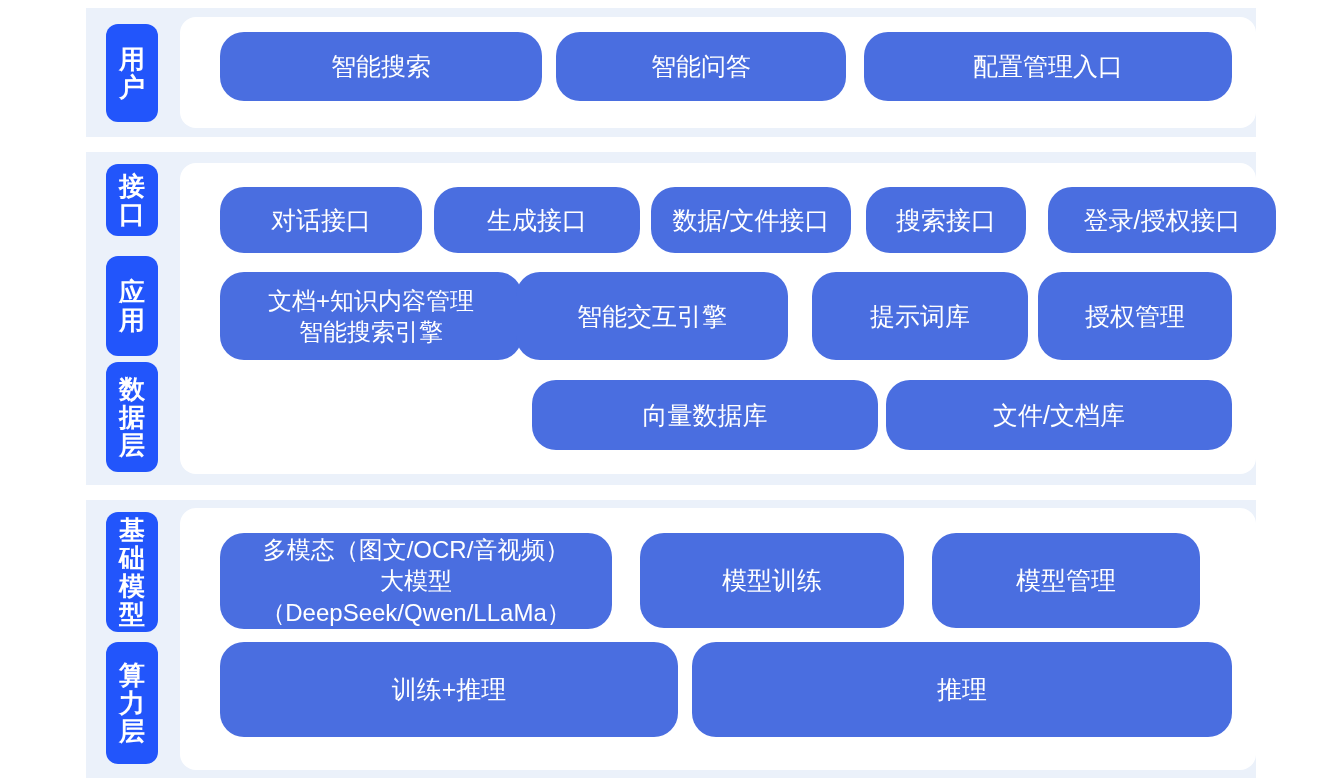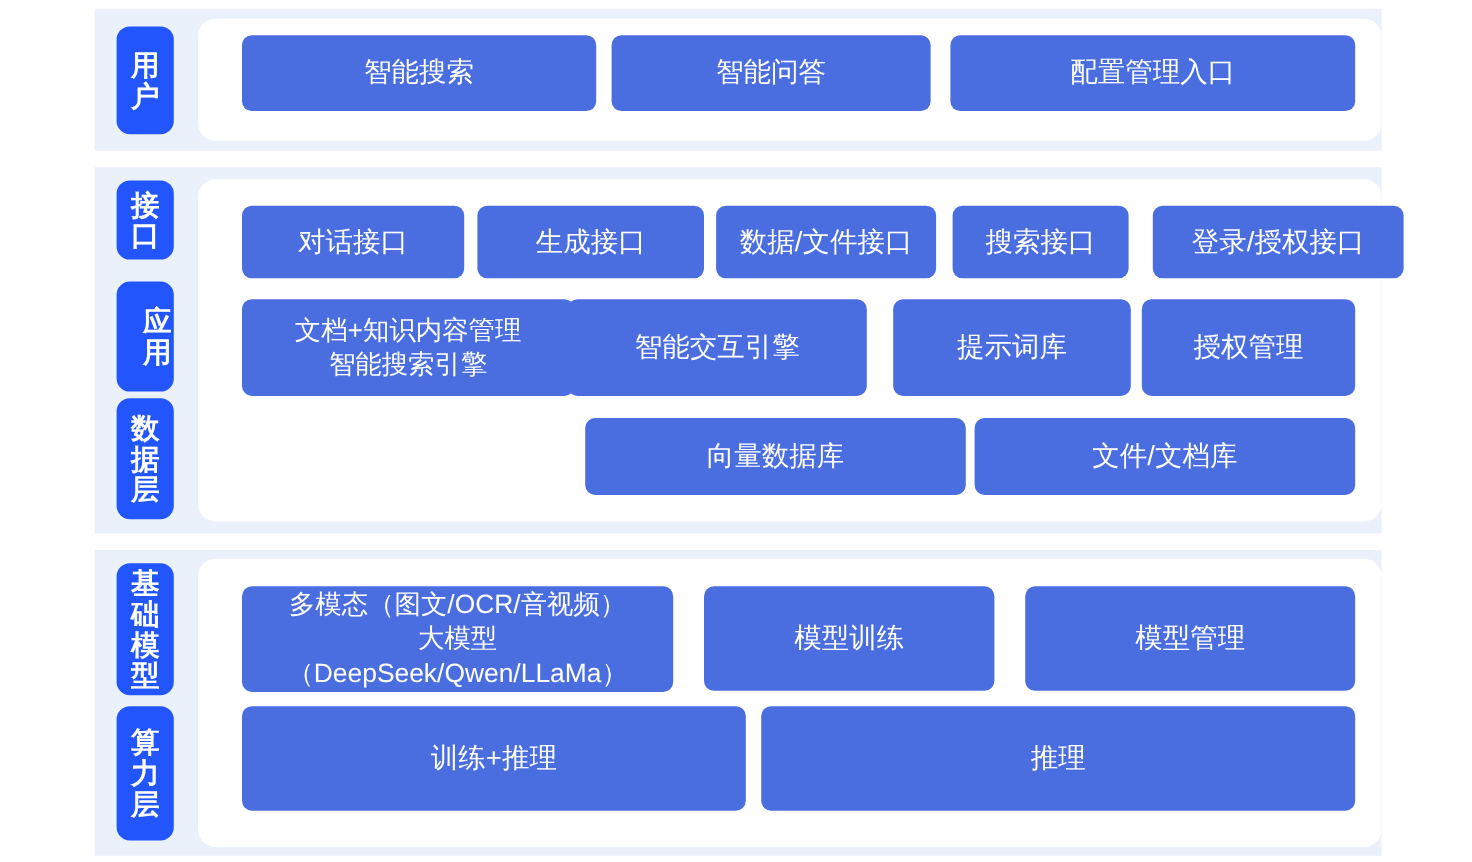--- a/index.html
+++ b/index.html
@@ -48,21 +48,21 @@
   .card{
     position:absolute;
     background:#ffffff;
     border-radius:16px;
   }
 
   
   .box{
     position:absolute;
     background:#4a6ee0;
-    border-radius:9px;
+    border-radius:24px;
     color:#ffffff;
     display:flex;
     align-items:center;
     justify-content:center;
     text-align:center;
     font-size:25px;
     line-height:1.22;
     box-sizing:border-box;
     padding:2px 6px;
     white-space:pre-line;
@@ -84,21 +84,21 @@
 
   <div class="box" style="left:220px;top:32px;width:322px;height:69px;">智能搜索</div>
   <div class="box" style="left:556px;top:32px;width:290px;height:69px;">智能问答</div>
   <div class="box" style="left:864px;top:32px;width:368px;height:69px;">配置管理入口</div>
 
   <div class="band" style="top:152px;height:333px;"></div>
 
   <div class="tag" style="left:106px;top:164px;height:72px;">
     <span class="tagtext">接口</span>
   </div>
-  <div class="tag" style="left:106px;top:256px;height:100px;justify-content:flex-end;">
+  <div class="tag" style="left:106px;top:256px;height:100px;">
     <span class="tagtext">应用</span>
   </div>
   <div class="tag" style="left:106px;top:362px;height:110px;">
     <span class="tagtext">数据层</span>
   </div>
 
   <div class="card" style="left:180px;top:163px;height:311px;width:1076px;"></div>
 
   <div class="box" style="left:220px;top:187px;width:202px;height:66px;">对话接口</div>
   <div class="box" style="left:434px;top:187px;width:206px;height:66px;">生成接口</div>
@@ -122,18 +122,18 @@
   </div>
   <div class="tag" style="left:106px;top:642px;height:122px;">
     <span class="tagtext">算力层</span>
   </div>
 
   <div class="card" style="left:180px;top:508px;height:262px;width:1076px;"></div>
 
   <div class="box two" style="left:220px;top:533px;width:392px;height:96px;">多模态（图文/OCR/音视频）
 大模型（DeepSeek/Qwen/LLaMa）</div>
   <div class="box" style="left:640px;top:533px;width:264px;height:95px;">模型训练</div>
-  <div class="box" style="left:932px;top:533px;width:300px;height:95px;">模型管理</div>
+  <div class="box" style="left:932px;top:533px;width:268px;height:95px;">模型管理</div>
 
   <div class="box" style="left:220px;top:642px;width:458px;height:95px;">训练+推理</div>
   <div class="box" style="left:692px;top:642px;width:540px;height:95px;">推理</div>
 
 </div>
 
 </body></html>

